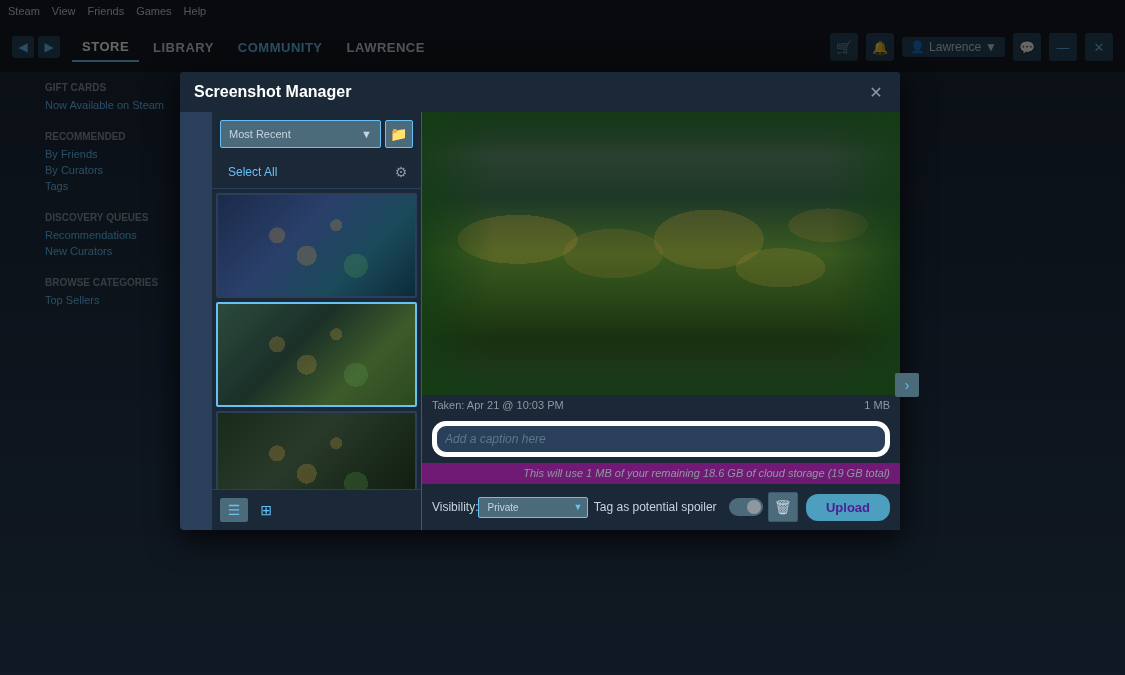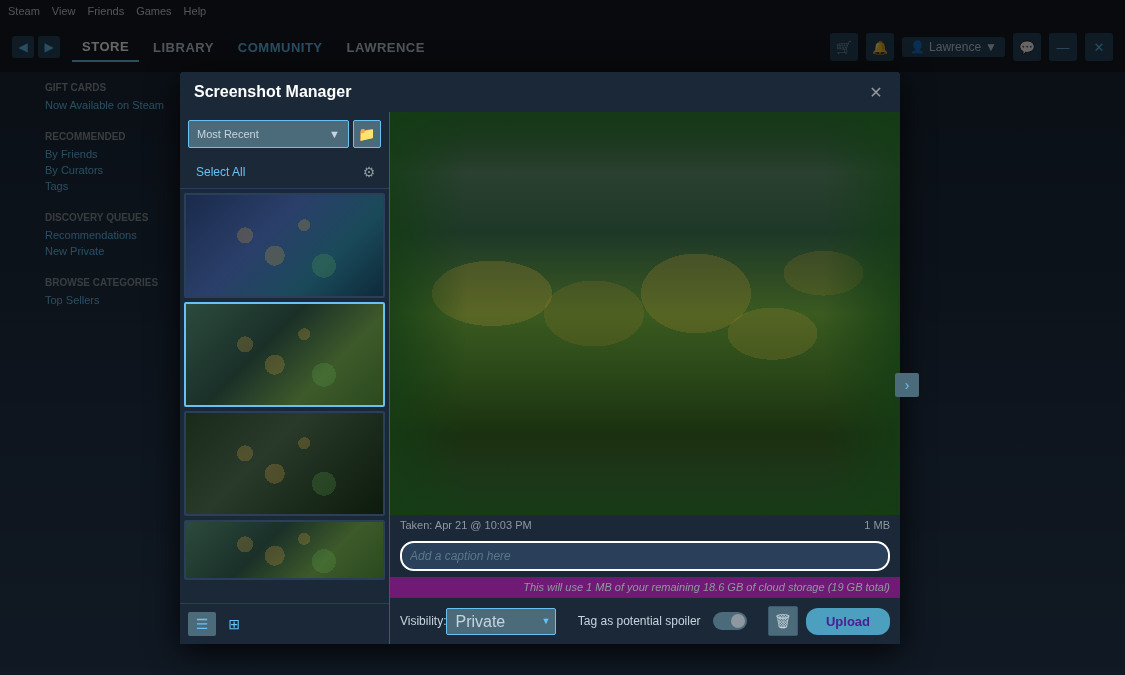--- a/index.html
+++ b/index.html
@@ -164,21 +164,21 @@
       background: rgba(0,0,0,0.6);
       z-index: 10;
     }
 
     
     .modal {
       position: absolute;
       top: 72px;
       left: 180px;
       width: 720px;
-      height: 572px;
+      height: 458px;
       background: #2a3f5a;
       border-radius: 4px;
       z-index: 20;
       display: flex;
       flex-direction: column;
       box-shadow: 0 8px 32px rgba(0,0,0,0.8);
     }
 
     .modal-header {
       background: #1b2838;
@@ -202,20 +202,21 @@
       height: 20px;
       display: flex;
       align-items: center;
       justify-content: center;
     }
 
     .modal-body {
       display: flex;
       flex: 1;
       overflow: hidden;
+      margin-left: 32px;
     }
 
     
     .left-panel {
       width: 210px;
       flex-shrink: 0;
       background: #1b2838;
       display: flex;
       flex-direction: column;
       border-right: 1px solid #3d5a73;
@@ -418,21 +419,21 @@
     }
 
     .caption-area {
       padding: 6px 10px;
       background: #1b2838;
       flex-shrink: 0;
     }
     .caption-input {
       width: 100%;
       background: #2a3f5a;
-      border: 2px solid #ffffff;
+      border: 5px solid #ffffff;
       border-radius: 14px;
       color: #8f98a0;
       font-size: 12px;
       padding: 6px 8px;
       outline: none;
       font-style: italic;
     }
     .caption-input::placeholder { color: #5a7a8a; }
 
     .storage-info {
@@ -460,21 +461,21 @@
       gap: 0;
     }
     .visibility-label {
       color: #c6d4df;
       font-size: 12px;
     }
     .visibility-select {
       background: #4c6b7a;
       border: 1px solid #67c1f5;
       color: #c6d4df;
-      font-size: 16px;
+      font-size: 10px;
       padding: 4px 24px 4px 8px;
       border-radius: 2px;
       cursor: pointer;
       appearance: none;
       -webkit-appearance: none;
       position: relative;
       width: 110px;
     }
     .visibility-select-wrap {
       position: relative;
@@ -606,21 +607,21 @@
     <div class="sidebar-section-title">GIFT CARDS</div>
     <div class="sidebar-item">Now Available on Steam</div>
     <br>
     <div class="sidebar-section-title">RECOMMENDED</div>
     <div class="sidebar-item">By Friends</div>
     <div class="sidebar-item">By Curators</div>
     <div class="sidebar-item">Tags</div>
     <br>
     <div class="sidebar-section-title">DISCOVERY QUEUES</div>
     <div class="sidebar-item">Recommendations</div>
-    <div class="sidebar-item">New Private</div>
+    <div class="sidebar-item">New Curators</div>
     <br>
     <div class="sidebar-section-title">BROWSE CATEGORIES</div>
     <div class="sidebar-item">Top Sellers</div>
   </div>
 </div>
 
 <div class="modal-backdrop"></div>
 
 <div class="modal">
 

